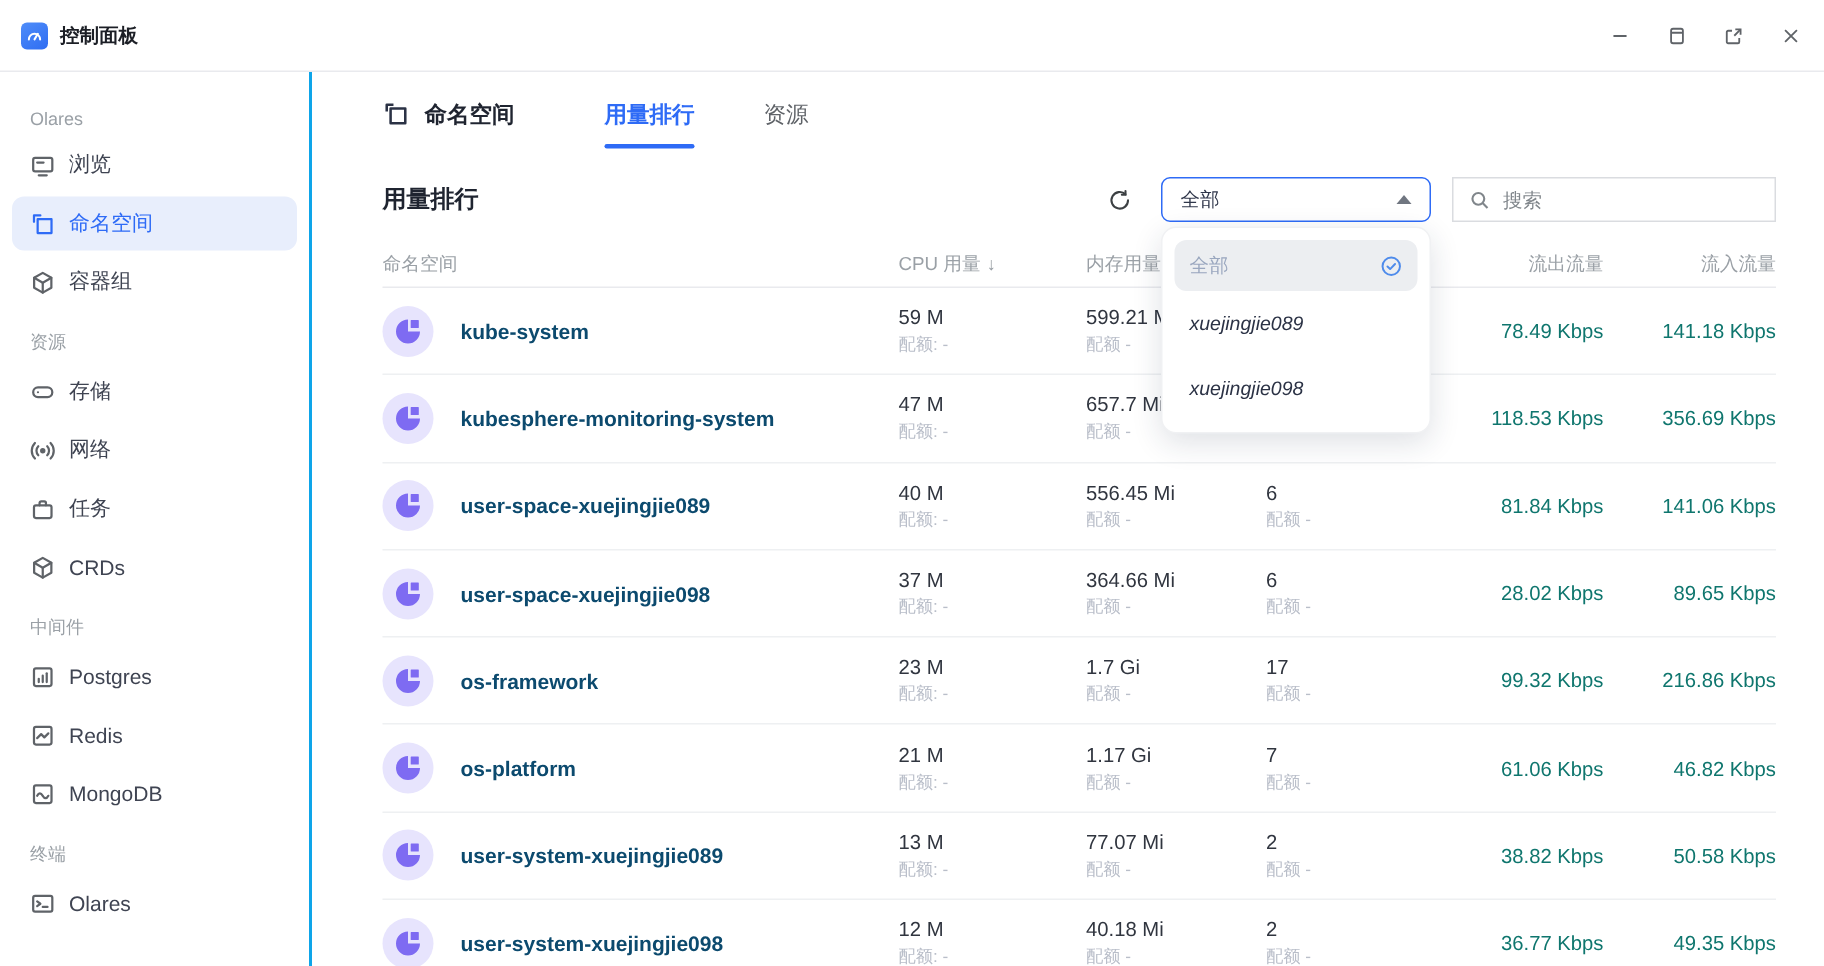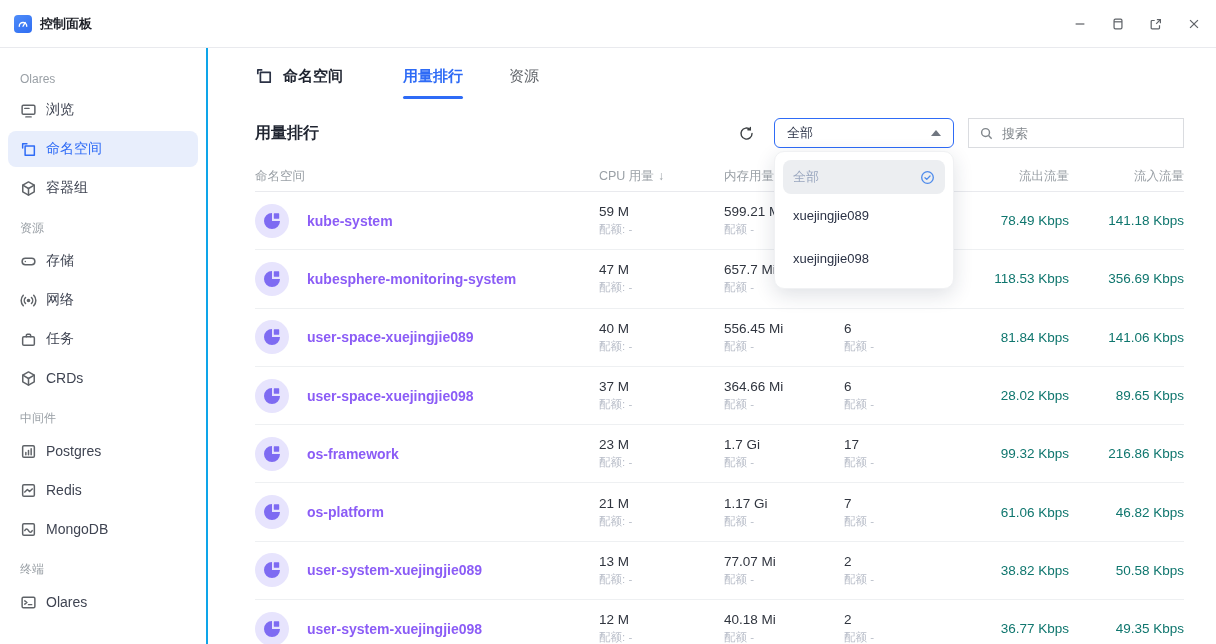--- a/index.html
+++ b/index.html
@@ -54,40 +54,40 @@
     cursor:pointer; background:#fff; }
   .caret-up { margin-left:auto; width:0; height:0; border-left:5px solid transparent;
     border-right:5px solid transparent; border-bottom:6px solid #707680; }
   .dropdown-panel { position:absolute; top:33px; left:0; width:180px; z-index:30;
     background:#fff; border-radius:10px; border:1px solid #f0f1f3;
     box-shadow:0 6px 20px rgba(30,40,70,.14); padding:8px; }
   .opt-selected { height:34px; background:#eceef1; border-radius:8px; display:flex;
     align-items:center; padding:0 10px; font-size:13px; color:#9aa7bf; cursor:pointer; }
   .opt-check { margin-left:auto; width:15px; height:15px; color:#4e8beb; display:flex; }
   .opt { height:43px; display:flex; align-items:center; padding:0 10px;
-    font-size:13px; color:#2b3245; cursor:pointer; border-radius:8px; }
+    font-size:13px; color:#2b3245; cursor:pointer; border-radius:8px;font-style:italic; }
   .search-box { margin-left:14px; width:216px; height:30px; border:1px solid #dadce0;
     border-radius:0; display:flex; align-items:center; padding:0 10px; gap:8px; }
   .search-box input { border:none; outline:none; flex:1; font-size:13px; color:#30374b;
     font-family:inherit; background:transparent; }
   .search-box input::placeholder { color:#80868b; }
   .search-icon { width:15px; height:15px; color:#80868b; display:flex; flex-shrink:0; }
 
   
   .grid-row { display:grid;
     grid-template-columns:344px 125px 120px 95px 130px 1fr; align-items:center; }
   .thead { margin-top:14px; height:30px; border-bottom:1px solid #e9eaee;
     font-size:12.5px; color:#9aa0a6; }
   .thead .th.num { text-align:right; }
   .sort-icon { font-size:12px; margin-left:4px; color:#9aa0a6; }
   .trow { min-height:58.3px; border-bottom:1px solid #eef0f2; }
   .name-cell { display:flex; align-items:center; gap:18px; }
   .pie-badge { width:34px; height:34px; border-radius:50%; background:#e7e4fd;
     display:flex; align-items:center; justify-content:center; flex-shrink:0; }
-  .ns-name { font-size:14px; font-weight:600; color:#8b5cf6; }
+  .ns-name { font-size:14px; font-weight:600; color:#0c4a6e; }
   .val-main { font-size:13.5px; color:#30353f; }
   .val-quota { font-size:11.5px; color:#b9bec9; margin-top:3px; }
   .cell.num { text-align:right; font-size:13.5px; color:#0f766e; }
 </style>
 </head>
 <body>
 
 <div class="titlebar">
   <div class="appicon">
     <svg width="12" height="12" viewBox="0 0 16 16" fill="none" stroke="#fff" stroke-width="1.8" stroke-linecap="round">

